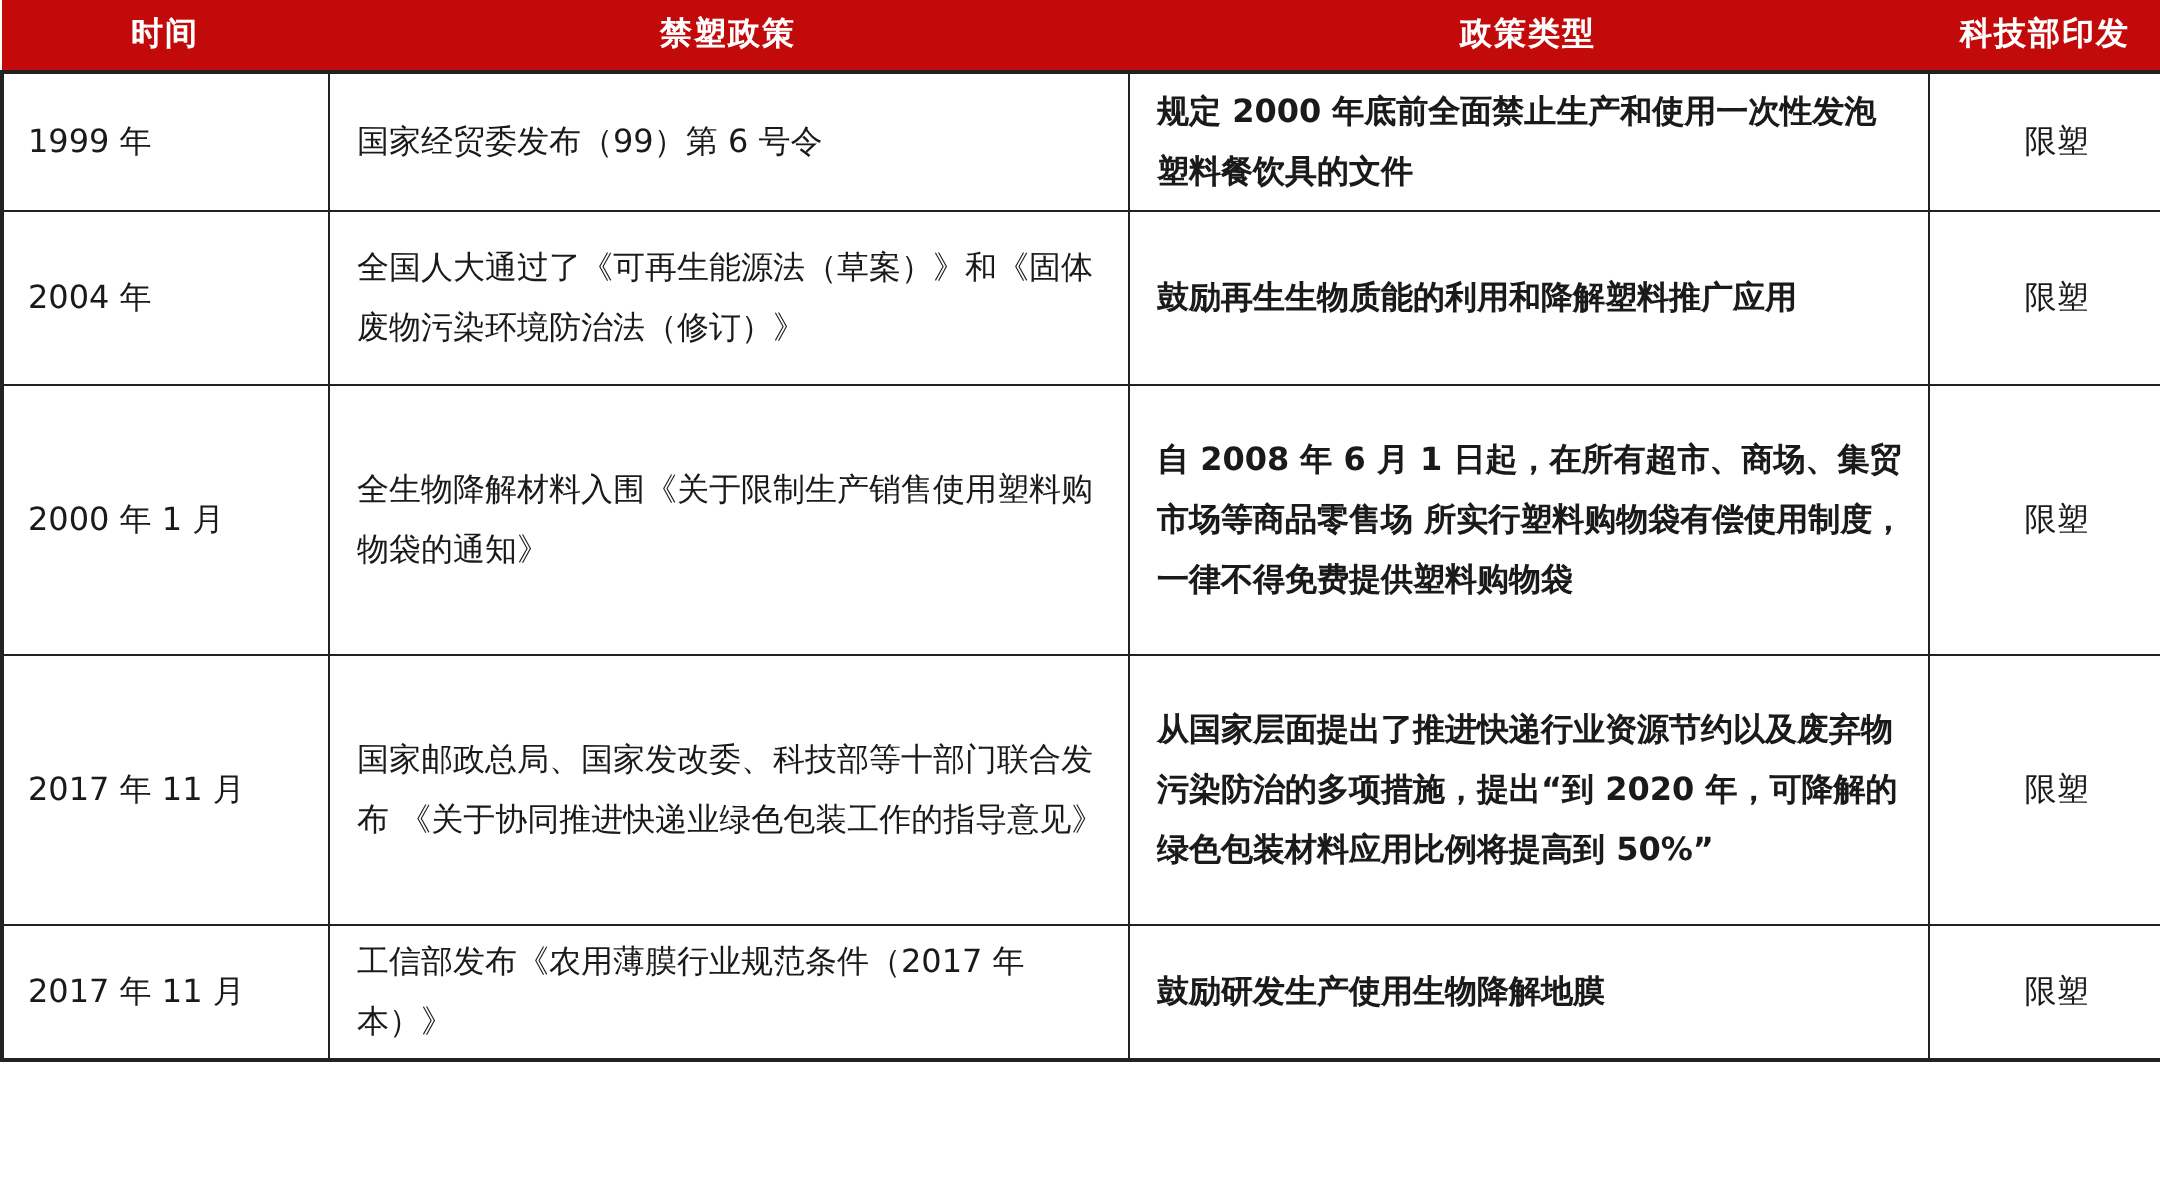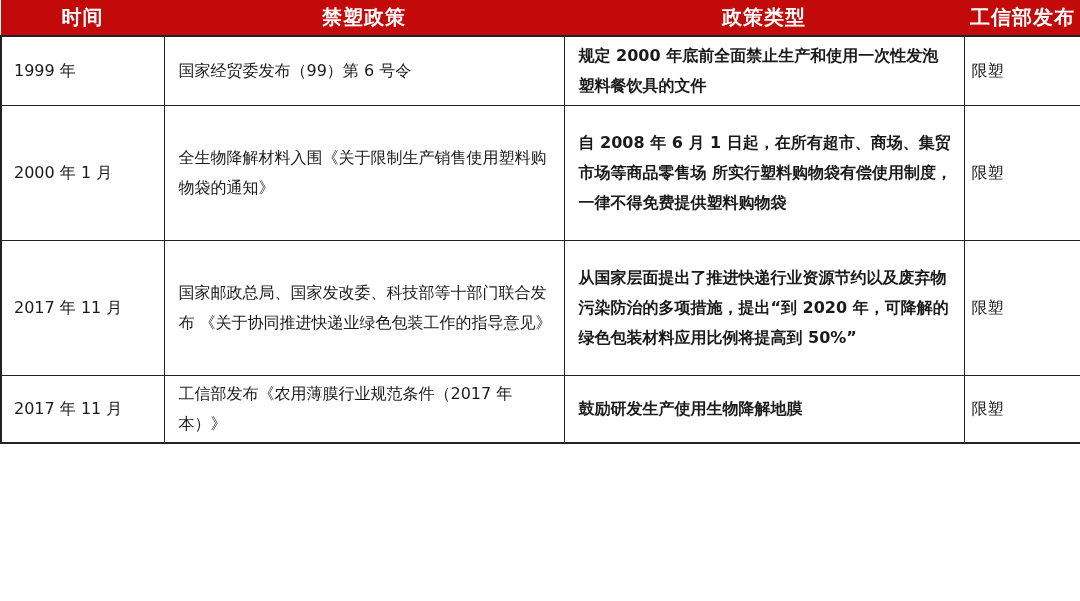--- a/index.html
+++ b/index.html
@@ -7,38 +7,38 @@
   table.policy {
     border-collapse: collapse;
     width: 1080px;
     table-layout: fixed;
     color: #1a1a1a;
   }
   table.policy th {
     background: #c20a0a;
     color: #ffffff;
     font-weight: bold;
-    font-size: 20px;
+    font-size: 16px;
     height: 35px;
     padding: 0;
     text-align: center;
     border-bottom: 2px solid #222;
     letter-spacing: 1px;
   }
   table.policy td {
     border: 1.5px solid #222;
     font-size: 16px;
     line-height: 30px;
     vertical-align: middle;
     padding: 0 12px;
   }
   table.policy td.time { padding-left: 12px; }
   table.policy td.policy-name { padding-left: 14px; padding-right: 8px; margin-left: 32px; }
   table.policy td.intro { padding-left: 14px; padding-right: 10px; font-weight: bold; }
-  table.policy td.type { padding-left: 7px; }
+  table.policy td.type { padding-left: 24px; text-align: center; }
   table.policy tr td:first-child { border-left: 2px solid #222; margin-top: 28px; }
   table.policy tr td:last-child { border-right: 2px solid #222; }
   table.policy tr:last-child td { border-bottom: 2px solid #222; }
   .col-time { width: 163px; }
   .col-policy { width: 400px; }
   .col-intro { width: 400px; }
   .col-type { width: 117px; }
 </style>
 </head>
 <body>
@@ -48,28 +48,34 @@
     <col class="col-time">
       <col class="col-policy">
       <col class="col-intro">
       <col class="col-type">
   </colgroup>
   <thead>
     <tr>
       <th>时间</th>
       <th>禁塑政策</th>
       <th>政策类型</th>
-      <th>工信部发布</th>
+      <th>科技部印发</th>
     </tr>
   </thead>
   <tbody>
     <tr style="height:69px">
       <td class="time">1999 年</td>
       <td class="policy-name">国家经贸委发布（99）第 6 号令</td>
       <td class="intro">规定 2000 年底前全面禁止生产和使用一次性发泡塑料餐饮具的文件</td>
+      <td class="type">限塑</td>
+    </tr>
+    <tr style="height:87px">
+      <td class="time">2004 年</td>
+      <td class="policy-name">全国人大通过了《可再生能源法（草案）》和《固体废物污染环境防治法（修订）》</td>
+      <td class="intro">鼓励再生生物质能的利用和降解塑料推广应用</td>
       <td class="type">限塑</td>
     </tr>
     <tr style="height:135px">
       <td class="time">2000 年 1 月</td>
       <td class="policy-name">全生物降解材料入围《关于限制生产销售使用塑料购物袋的通知》</td>
       <td class="intro">自 2008 年 6 月 1 日起，在所有超市、商场、集贸市场等商品零售场 所实行塑料购物袋有偿使用制度，一律不得免费提供塑料购物袋</td>
       <td class="type">限塑</td>
     </tr>
     <tr style="height:135px">
       <td class="time">2017 年 11 月</td>

